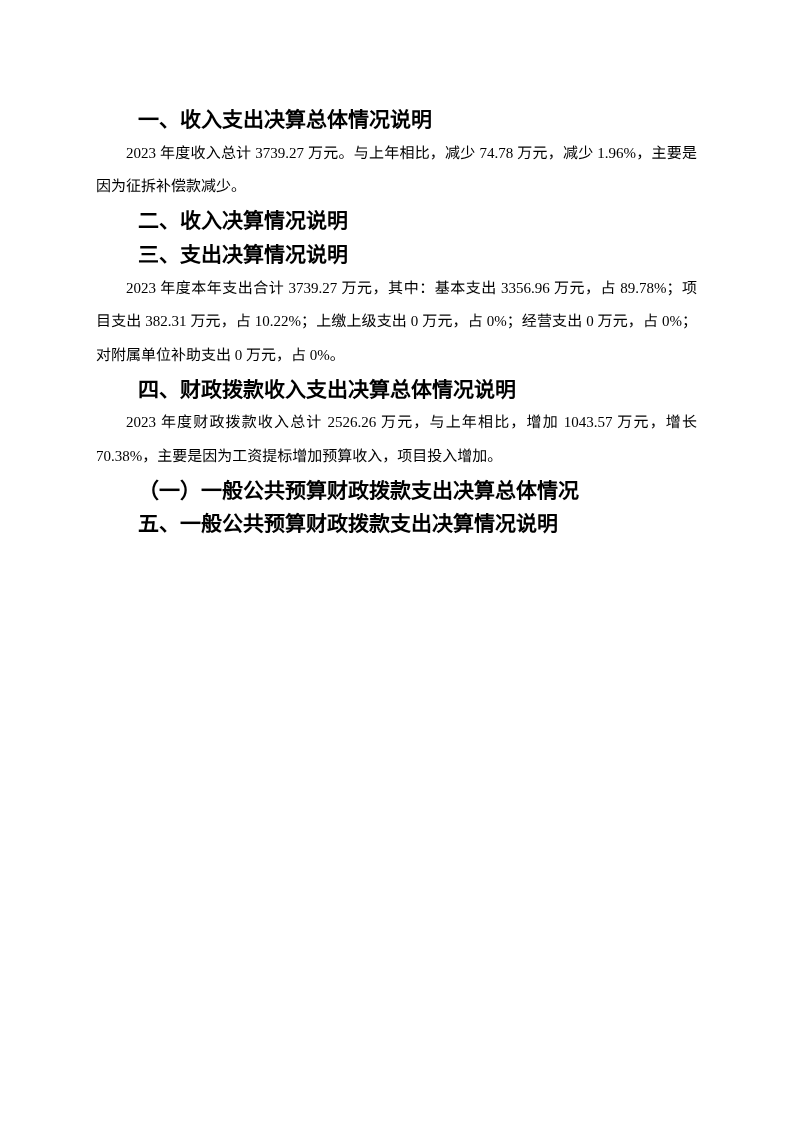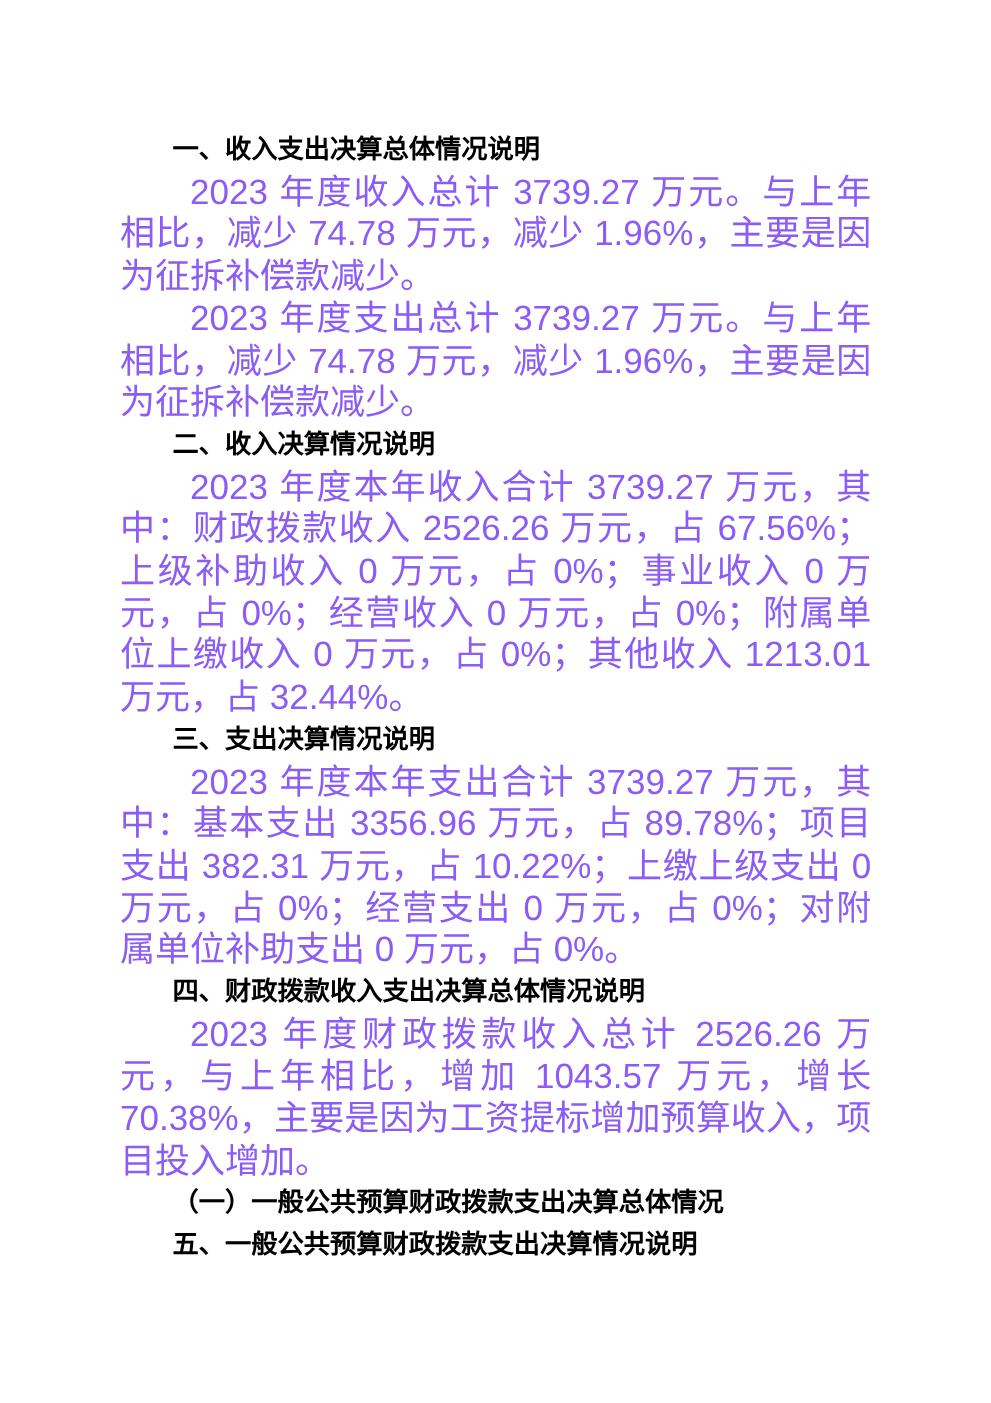--- a/index.html
+++ b/index.html
@@ -26,39 +26,37 @@
     font-family: "Liberation Sans", "DejaVu Sans", sans-serif;
     font-weight: bold;
     font-size: 21px;
     line-height: 33.7px;
     text-indent: 2em;
     margin: 0;
     color: #000000;
     white-space: nowrap;
   }
   .paragraph {
-    font-family: Liberation Sans, sans-serif;
-    font-size: 28px;
+    font-family: Liberation Serif, serif;
+    font-size: 15px;
     line-height: 33.7px;
     text-indent: 2em;
     text-align: justify;
     margin: 0;
-    color: #8b5cf6;
+    color: #000000;
   }
 </style>
 </head>
 <body>
 
 <div class="page">
   <div class="content">
       <div class="section-heading">一、收入支出决算总体情况说明</div>
       <p class="paragraph">2023 年度收入总计 3739.27 万元。与上年相比，减少 74.78 万元，减少 1.96%，主要是因为征拆补偿款减少。</p>
-      <p class="paragraph">2023 年度支出总计 3739.27 万元。与上年相比，减少 74.78 万元，减少 1.96%，主要是因为征拆补偿款减少。</p>
       <div class="section-heading">二、收入决算情况说明</div>
-      <p class="paragraph">2023 年度本年收入合计 3739.27 万元，其中：财政拨款收入 2526.26 万元，占 67.56%；上级补助收入 0 万元，占 0%；事业收入 0 万元，占 0%；经营收入 0 万元，占 0%；附属单位上缴收入 0 万元，占 0%；其他收入 1213.01 万元，占 32.44%。</p>
       <div class="section-heading">三、支出决算情况说明</div>
       <p class="paragraph">2023 年度本年支出合计 3739.27 万元，其中：基本支出 3356.96 万元，占 89.78%；项目支出 382.31 万元，占 10.22%；上缴上级支出 0 万元，占 0%；经营支出 0 万元，占 0%；对附属单位补助支出 0 万元，占 0%。</p>
       <div class="section-heading">四、财政拨款收入支出决算总体情况说明</div>
       <p class="paragraph">2023 年度财政拨款收入总计 2526.26 万元，与上年相比，增加 1043.57 万元，增长 70.38%，主要是因为工资提标增加预算收入，项目投入增加。</p>
       <div class="section-heading">（一）一般公共预算财政拨款支出决算总体情况</div>
       <div class="section-heading">五、一般公共预算财政拨款支出决算情况说明</div>
     </div>
 </div>
 
 </body></html>

